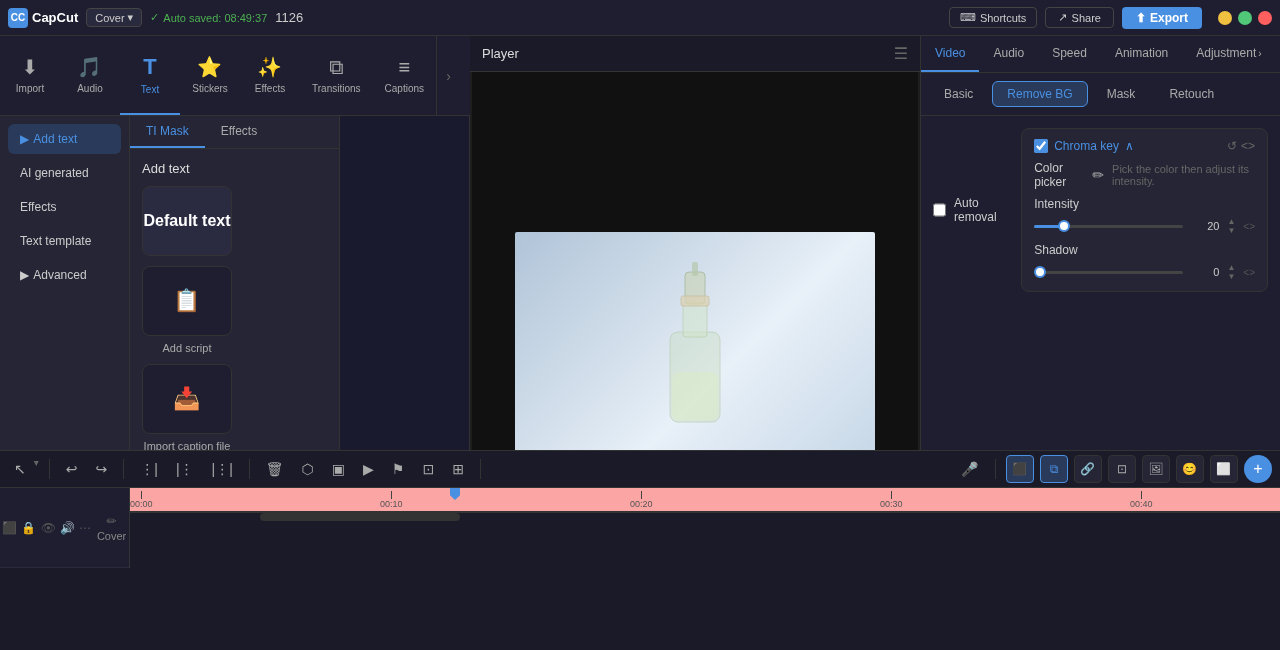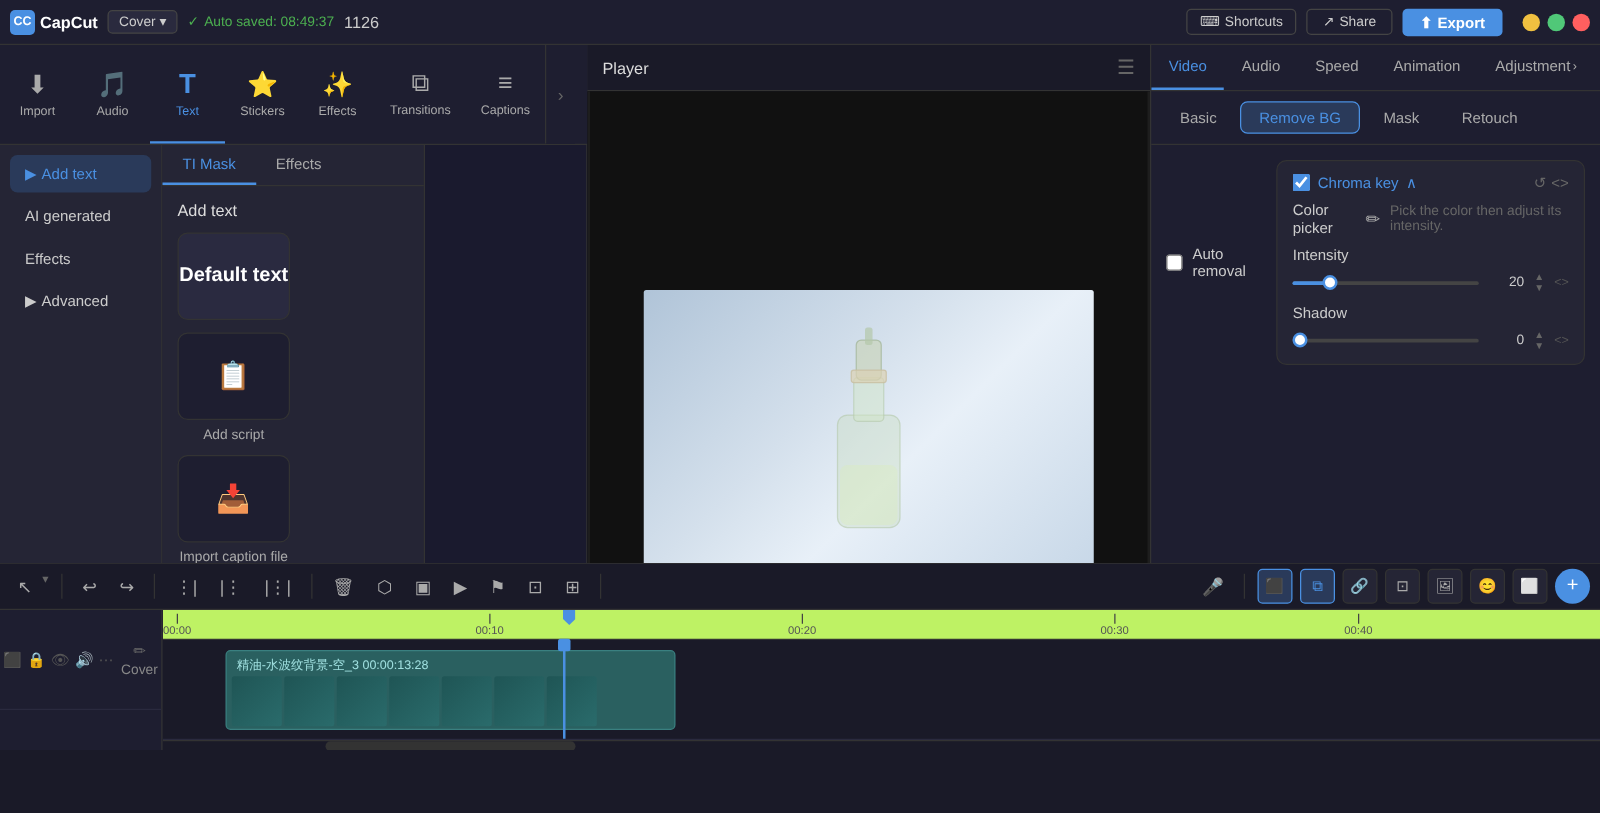--- a/index.html
+++ b/index.html
@@ -103,21 +103,21 @@
 
     
     .timeline-content { display: flex; flex: 1; overflow: hidden; }
     .timeline-track-labels { width: 130px; background: #1e1e30; border-right: 1px solid #333; display: flex; flex-direction: column; }
     .track-label { display: flex; align-items: center; justify-content: center; gap: 6px; padding: 8px; color: #666; font-size: 10px; height: 80px; border-bottom: 1px solid #2a2a3e; }
     .track-icons { display: flex; gap: 4px; color: #555; }
     .track-icon { font-size: 12px; cursor: pointer; }
     .track-cover-label { font-size: 11px; color: #888; writing-mode: horizontal-tb; }
 
     .timeline-tracks { flex: 1; position: relative; overflow-x: auto; }
-    .timeline-ruler { height: 24px; background: #bef264; border-bottom: 1px solid #333; position: relative; display: flex; align-items: center; }
+    .timeline-ruler { height: 24px; background: #fca5a5; border-bottom: 1px solid #333; position: relative; display: flex; align-items: center; }
     .ruler-mark { position: absolute; display: flex; flex-direction: column; align-items: center; color: #555; font-size: 9px; }
     .ruler-line { width: 1px; height: 8px; background: #444; }
     .timeline-playhead { position: absolute; top: 0; bottom: 0; width: 2px; background: #4a90e2; z-index: 10; }
     .playhead-head { width: 10px; height: 10px; background: #4a90e2; border-radius: 2px; position: absolute; top: -1px; left: -4px; }
     .track-row { height: 80px; position: relative; border-bottom: 1px solid #2a2a3e; }
     .video-clip { position: absolute; top: 8px; height: 64px; background: #2a6060; border-radius: 4px; border: 1px solid #3a8080; overflow: hidden; display: flex; align-items: center; }
     .clip-label { position: absolute; top: 4px; left: 8px; font-size: 10px; color: #a0e0e0; white-space: nowrap; }
     .clip-thumbnails { display: flex; gap: 2px; padding: 2px 4px; margin-top: 18px; }
     .clip-thumb { width: 40px; height: 40px; background: #1a4040; border-radius: 2px; opacity: 0.7; }
 
@@ -206,20 +206,23 @@
         <div class="panel-btn has-arrow active">
           <span style="color:#4a90e2;">▶</span>
           <span>Add text</span>
         </div>
         <div class="panel-btn">
           <span>AI generated</span>
         </div>
         <div class="panel-btn">
           <span>Effects</span>
         </div>
+        <div class="panel-btn">
+          <span>Text template</span>
+        </div>
         <div class="panel-btn has-arrow">
           <span>▶</span>
           <span>Advanced</span>
         </div>
       </div>
 
       <div class="content-area" style="width:210px;">
 
         <div class="content-tabs">
           <div class="content-tab active">
@@ -448,46 +451,27 @@
           <span>00:10</span>
         </div>
         <div class="ruler-mark" style="left:500px;">
           <div class="ruler-line"></div>
           <span>00:20</span>
         </div>
         <div class="ruler-mark" style="left:750px;">
           <div class="ruler-line"></div>
           <span>00:30</span>
         </div>
-        <div class="ruler-mark" style="left:945px;">
+        <div class="ruler-mark" style="left:1000px;">
           <div class="ruler-line"></div>
           <span>00:40</span>
         </div>
 
         <div style="position:absolute;left:320px;top:0;width:10px;height:12px;background:#4a90e2;clip-path:polygon(0 0,100% 0,100% 60%,50% 100%,0 60%);"></div>
       </div>
 
-      <div class="track-row">
-
-        <div class="video-clip" style="left:50px;width:360px;">
-          <span class="clip-label">精油-水波纹背景-空_3  00:00:13:28</span>
-          <div class="clip-thumbnails">
-            <div class="clip-thumb" style="background:linear-gradient(135deg,#1a5050,#2a7070);"></div>
-            <div class="clip-thumb" style="background:linear-gradient(135deg,#1a5050,#2a7070);"></div>
-            <div class="clip-thumb" style="background:linear-gradient(135deg,#1a5050,#2a7070);"></div>
-            <div class="clip-thumb" style="background:linear-gradient(135deg,#1a5050,#2a7070);"></div>
-            <div class="clip-thumb" style="background:linear-gradient(135deg,#1a5050,#2a7070);"></div>
-            <div class="clip-thumb" style="background:linear-gradient(135deg,#1a5050,#2a7070);"></div>
-            <div class="clip-thumb" style="background:linear-gradient(135deg,#1a5050,#2a7070);"></div>
-          </div>
-        </div>
-
-        <div class="timeline-playhead" style="left:320px;">
-          <div class="playhead-head"></div>
-        </div>
-      </div>
 
       <div class="scrollbar-h">
         <div class="scrollbar-thumb"></div>
       </div>
     </div>
   </div>
 </div>
 
 </body></html>

